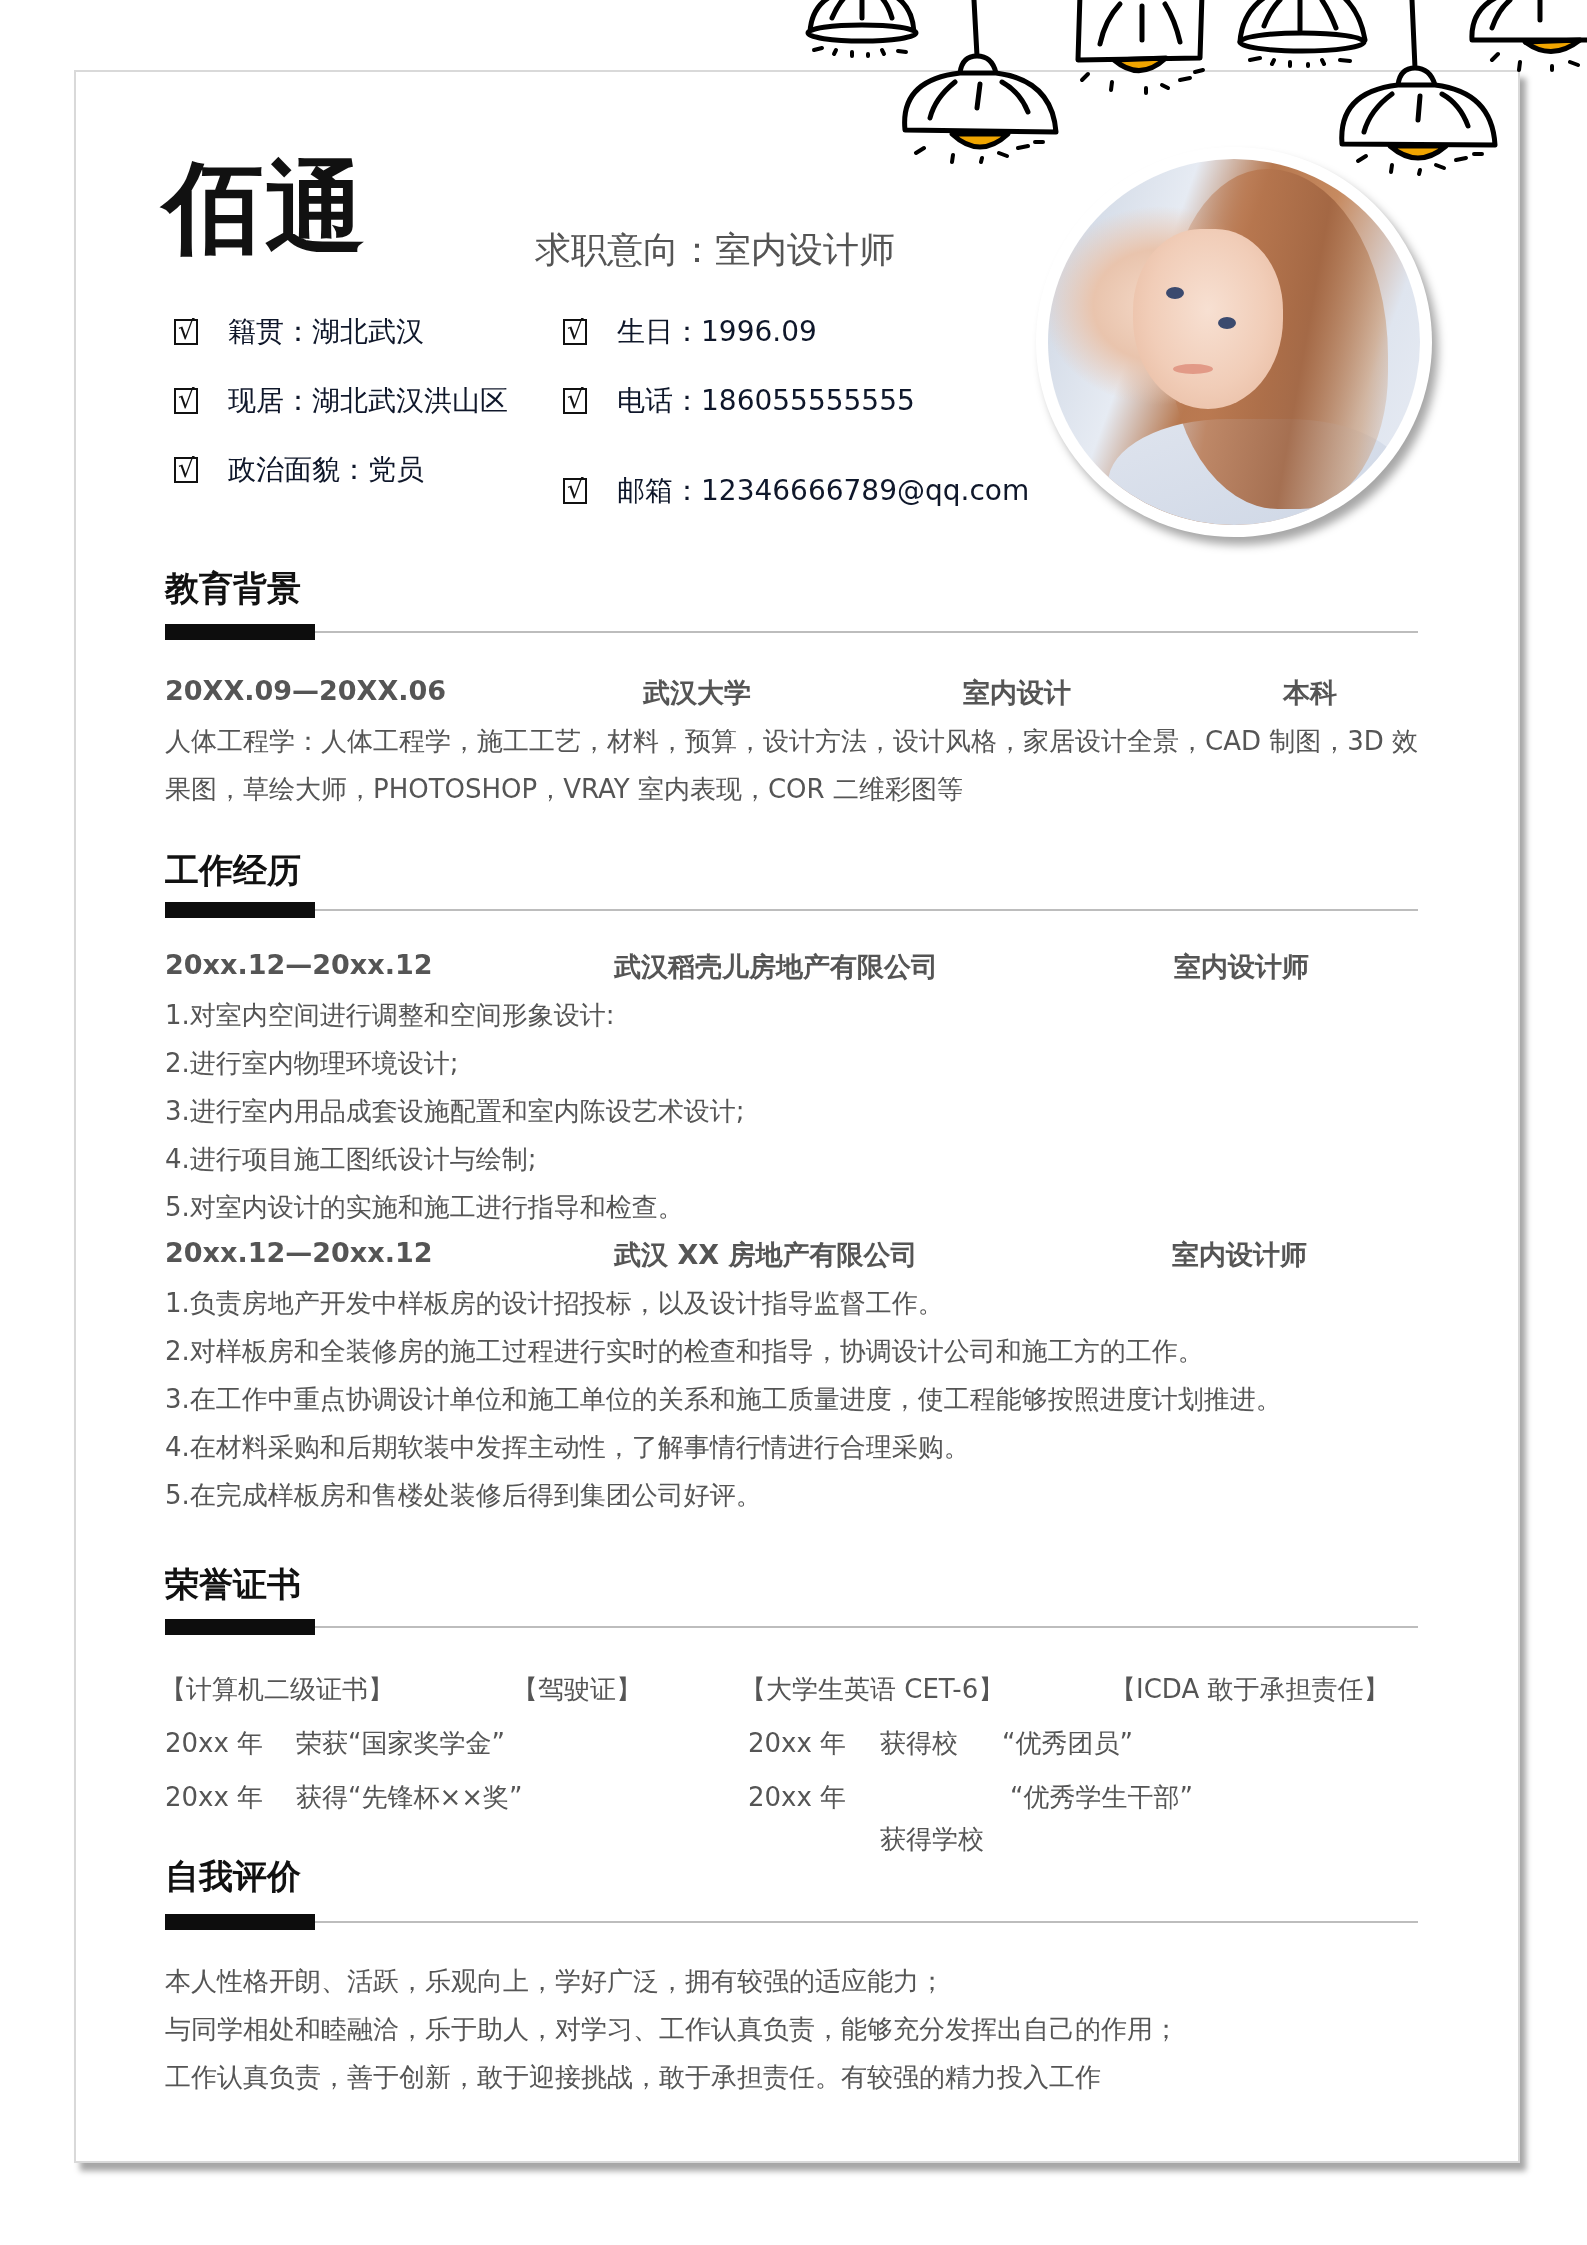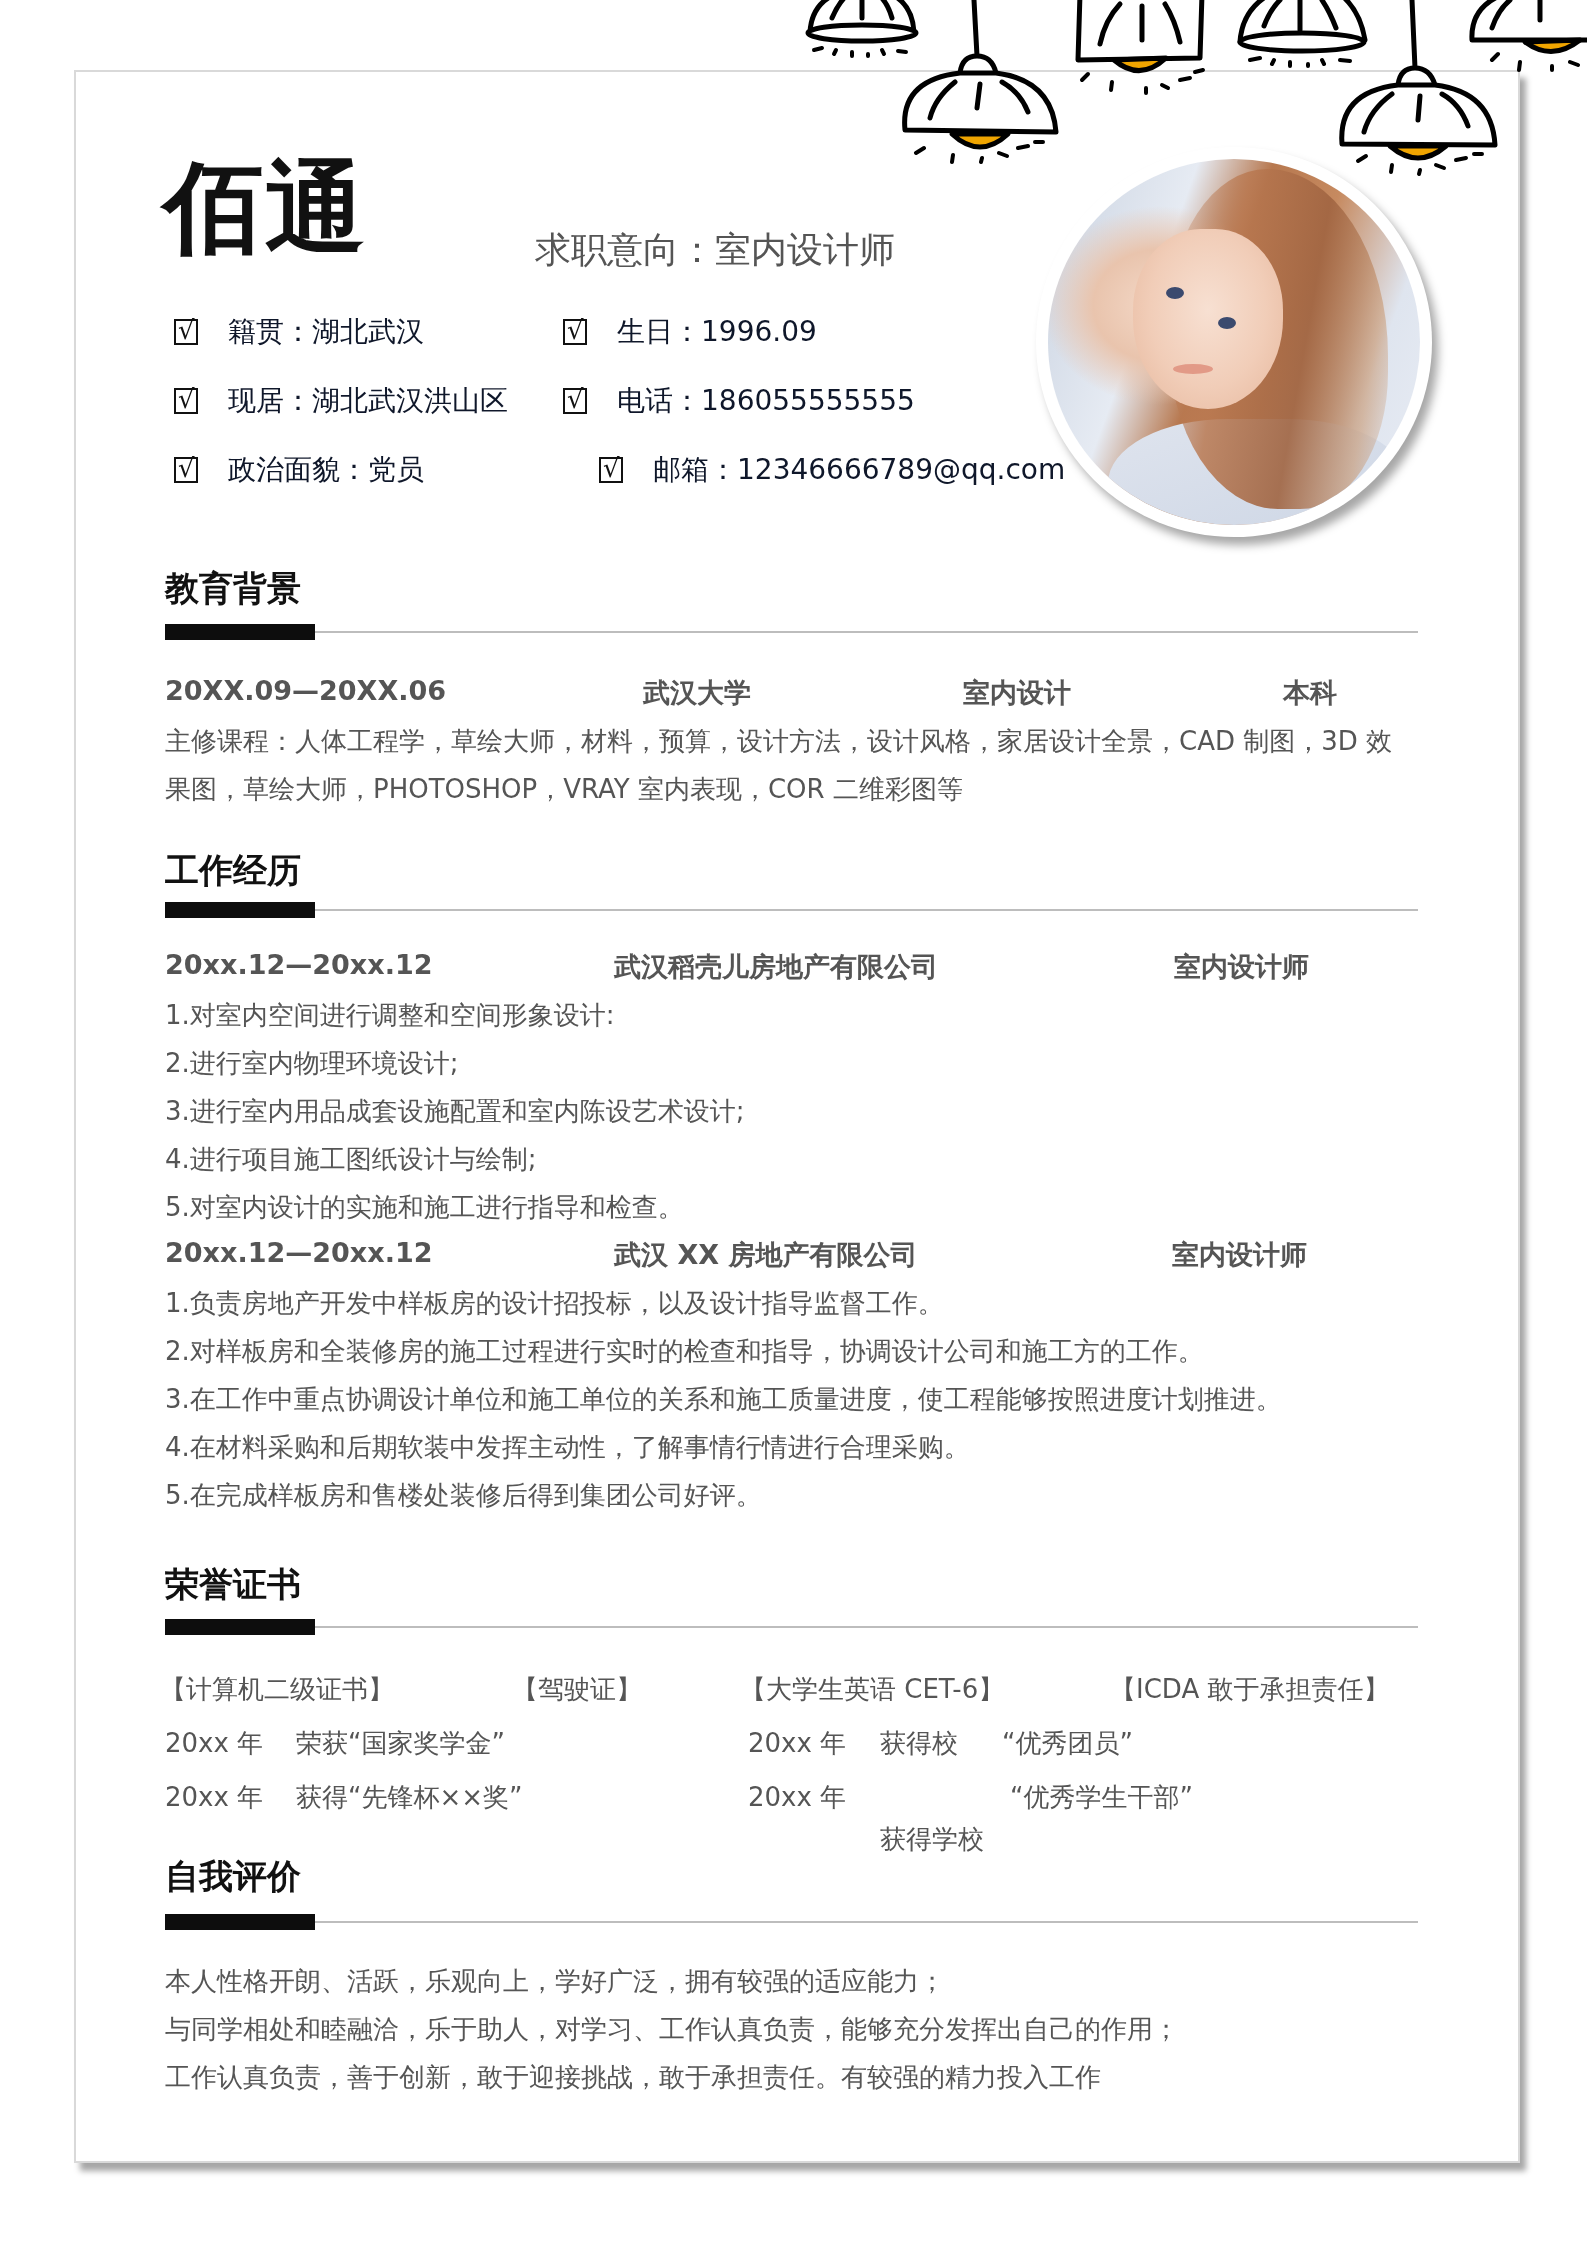--- a/index.html
+++ b/index.html
@@ -124,21 +124,21 @@
   <span>政治面貌：党员</span>
 </div>
 <div class="abs info-row" style="left:563px; top:313px;">
   <span class="chk"></span>
   <span>生日：1996.09</span>
 </div>
 <div class="abs info-row" style="left:563px; top:382px;">
   <span class="chk"></span>
   <span>电话：186055555555</span>
 </div>
-<div class="abs info-row" style="left:563px; top:451px;margin-left:36px;">
+<div class="abs info-row" style="left:563px; top:472px;">
   <span class="chk"></span>
   <span>邮箱：12346666789@qq.com</span>
 </div>
 
 <div class="photo-ring">
   <div class="photo">
     <div class="shoulder"></div>
     <div class="hair"></div>
     <div class="face"></div>
     <div class="eye" style="left:118px; top:128px;"></div>
@@ -148,21 +148,21 @@
 </div>
 
 <div class="abs sec-title" style="left:165px; top:566px;">教育背景</div>
 <div class="sec-bar" style="top:624px;"></div>
 <div class="sec-line" style="top:631px;"></div>
 
 <div class="abs row-bold" style="left:165px; top:675px;">20XX.09—20XX.06</div>
 <div class="abs row-bold" style="left:643px; top:675px;">武汉大学</div>
 <div class="abs row-bold" style="left:963px; top:675px;">室内设计</div>
 <div class="abs row-bold" style="left:1283px; top:675px;">本科</div>
-<div class="abs txt" style="left:165px; top:724px;">主修课程：人体工程学，草绘大师，材料，预算，设计方法，设计风格，家居设计全景，CAD 制图，3D 效</div>
+<div class="abs txt" style="left:165px; top:724px;">人体工程学：人体工程学，施工工艺，材料，预算，设计方法，设计风格，家居设计全景，CAD 制图，3D 效</div>
 <div class="abs txt" style="left:165px; top:772px;">果图，草绘大师，PHOTOSHOP，VRAY 室内表现，COR 二维彩图等</div>
 
 <div class="abs sec-title" style="left:165px; top:848px;">工作经历</div>
 <div class="sec-bar" style="top:902px;"></div>
 <div class="sec-line" style="top:909px;"></div>
 
 <div class="abs row-bold" style="left:165px; top:949px;">20xx.12—20xx.12</div>
 <div class="abs row-bold" style="left:614px; top:949px;">武汉稻壳儿房地产有限公司</div>
 <div class="abs row-bold" style="left:1174px; top:949px;">室内设计师</div>
 <div class="abs txt" style="left:165px; top:998px;">1.对室内空间进行调整和空间形象设计:</div>

